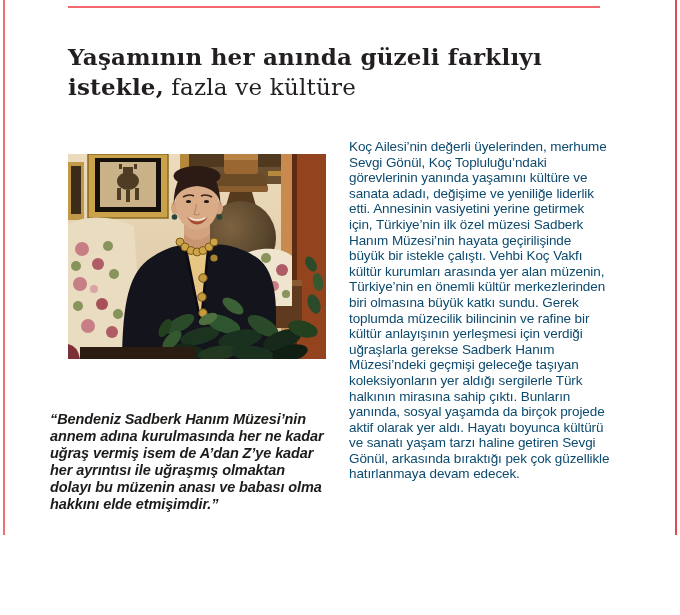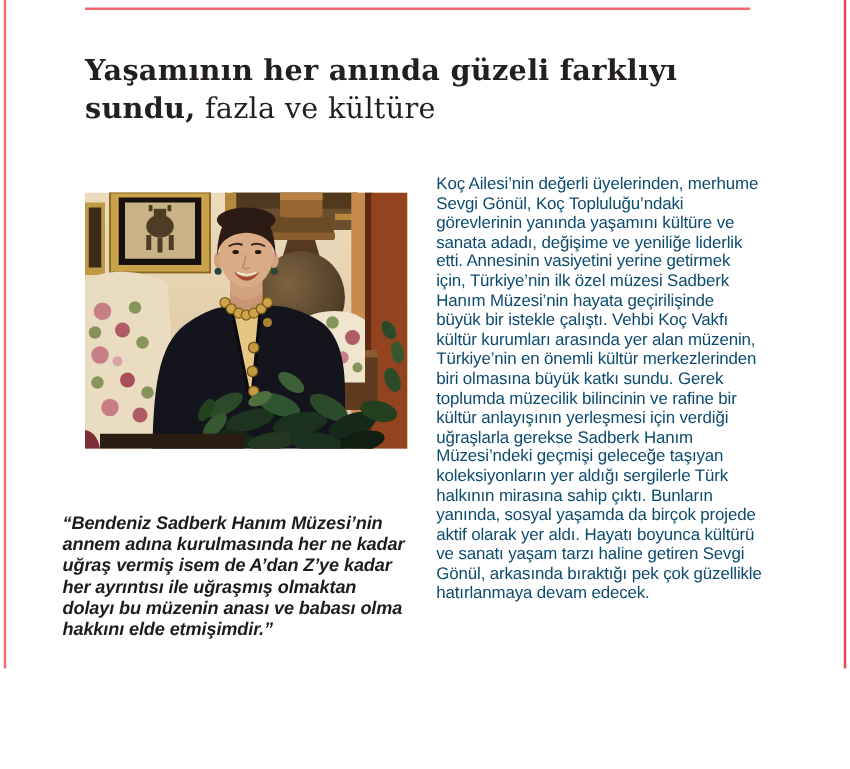--- a/index.html
+++ b/index.html
@@ -49,21 +49,21 @@
 <body>
 
 <div class="page">
 
   <div class="edge-rule-left"></div>
   <div class="edge-rule-right"></div>
   <div class="top-rule"></div>
 
   <h1 class="headline">
     <div><span class="hl-bold">Yaşamının her anında güzeli farklıyı</span></div>
-    <div><span class="hl-bold">sundu,</span><span> fazla ve kültüre</span></div>
+    <div><span class="hl-bold">istekle,</span><span> fazla ve kültüre</span></div>
   </h1>
 
   <div class="photo-wrap">
     <svg viewBox="0 0 258 205" preserveAspectRatio="none">
       <defs>
         <linearGradient id="wall" x1="0" y1="0" x2="0" y2="1">
           <stop offset="0" stop-color="#ecdcbd"></stop>
             <stop offset="1" stop-color="#d9c29e"></stop>
         </linearGradient>
         <radialGradient id="bulb" cx="0.35" cy="0.35" r="0.95">

